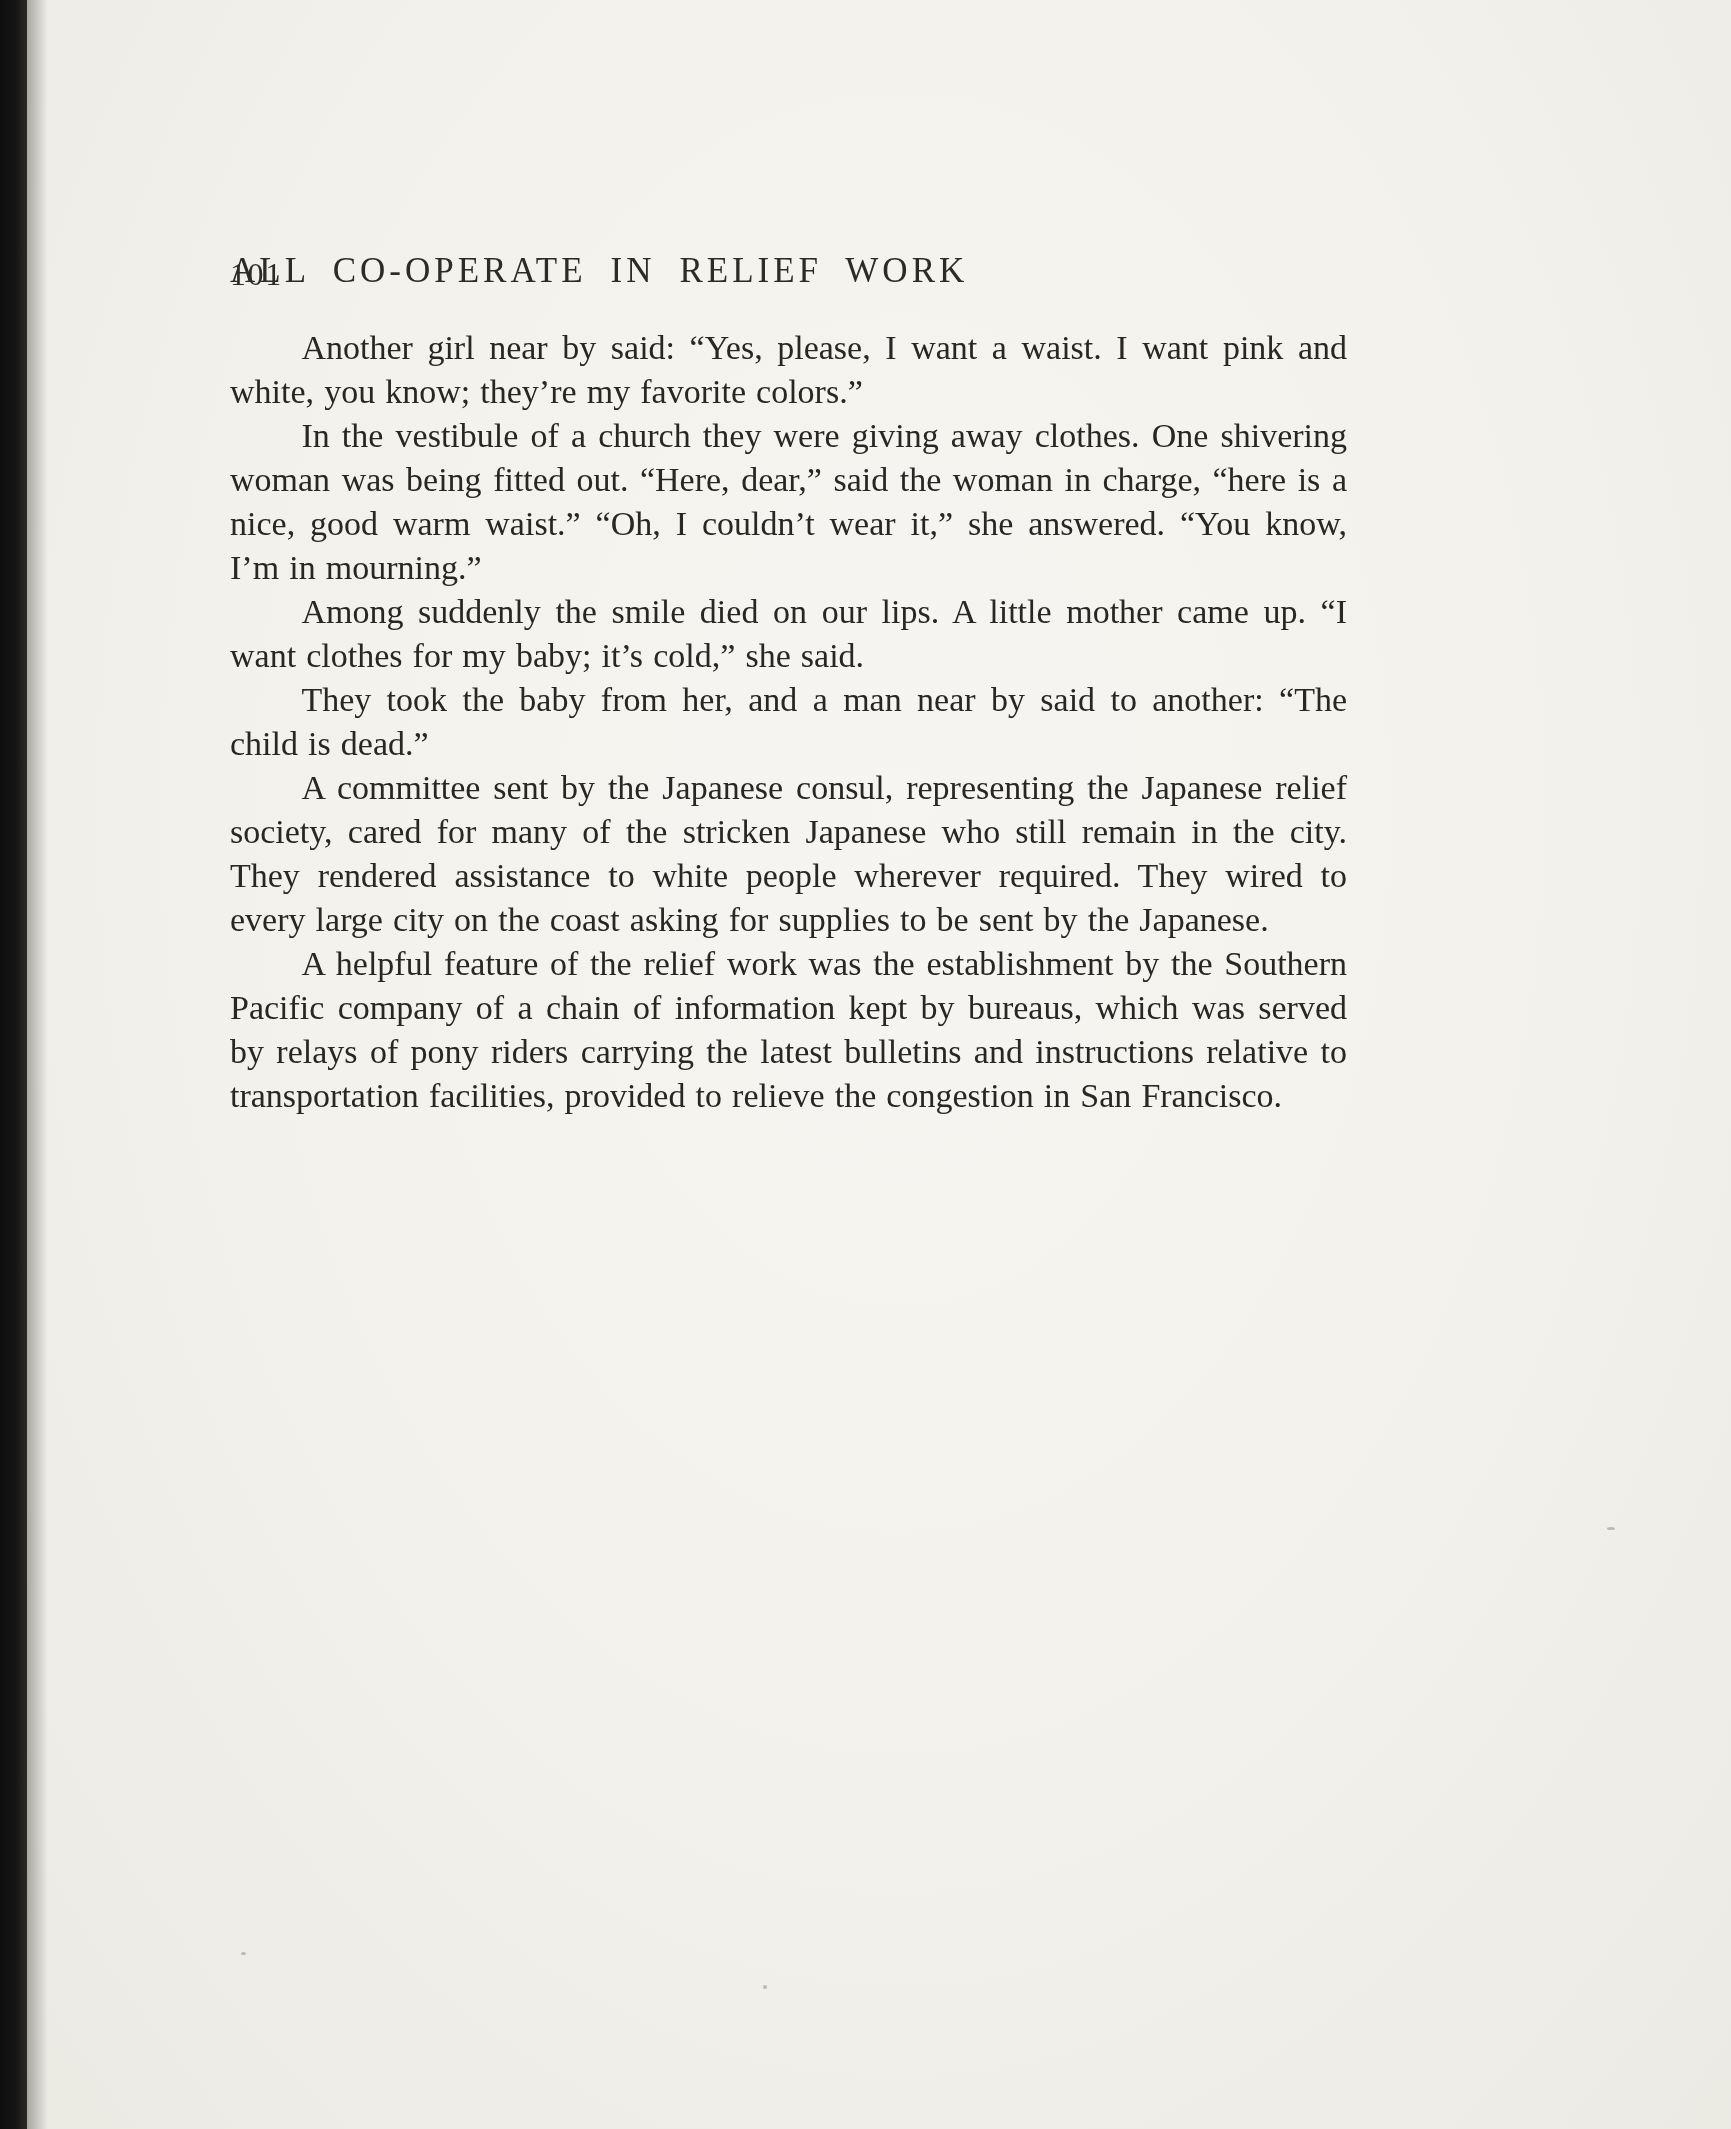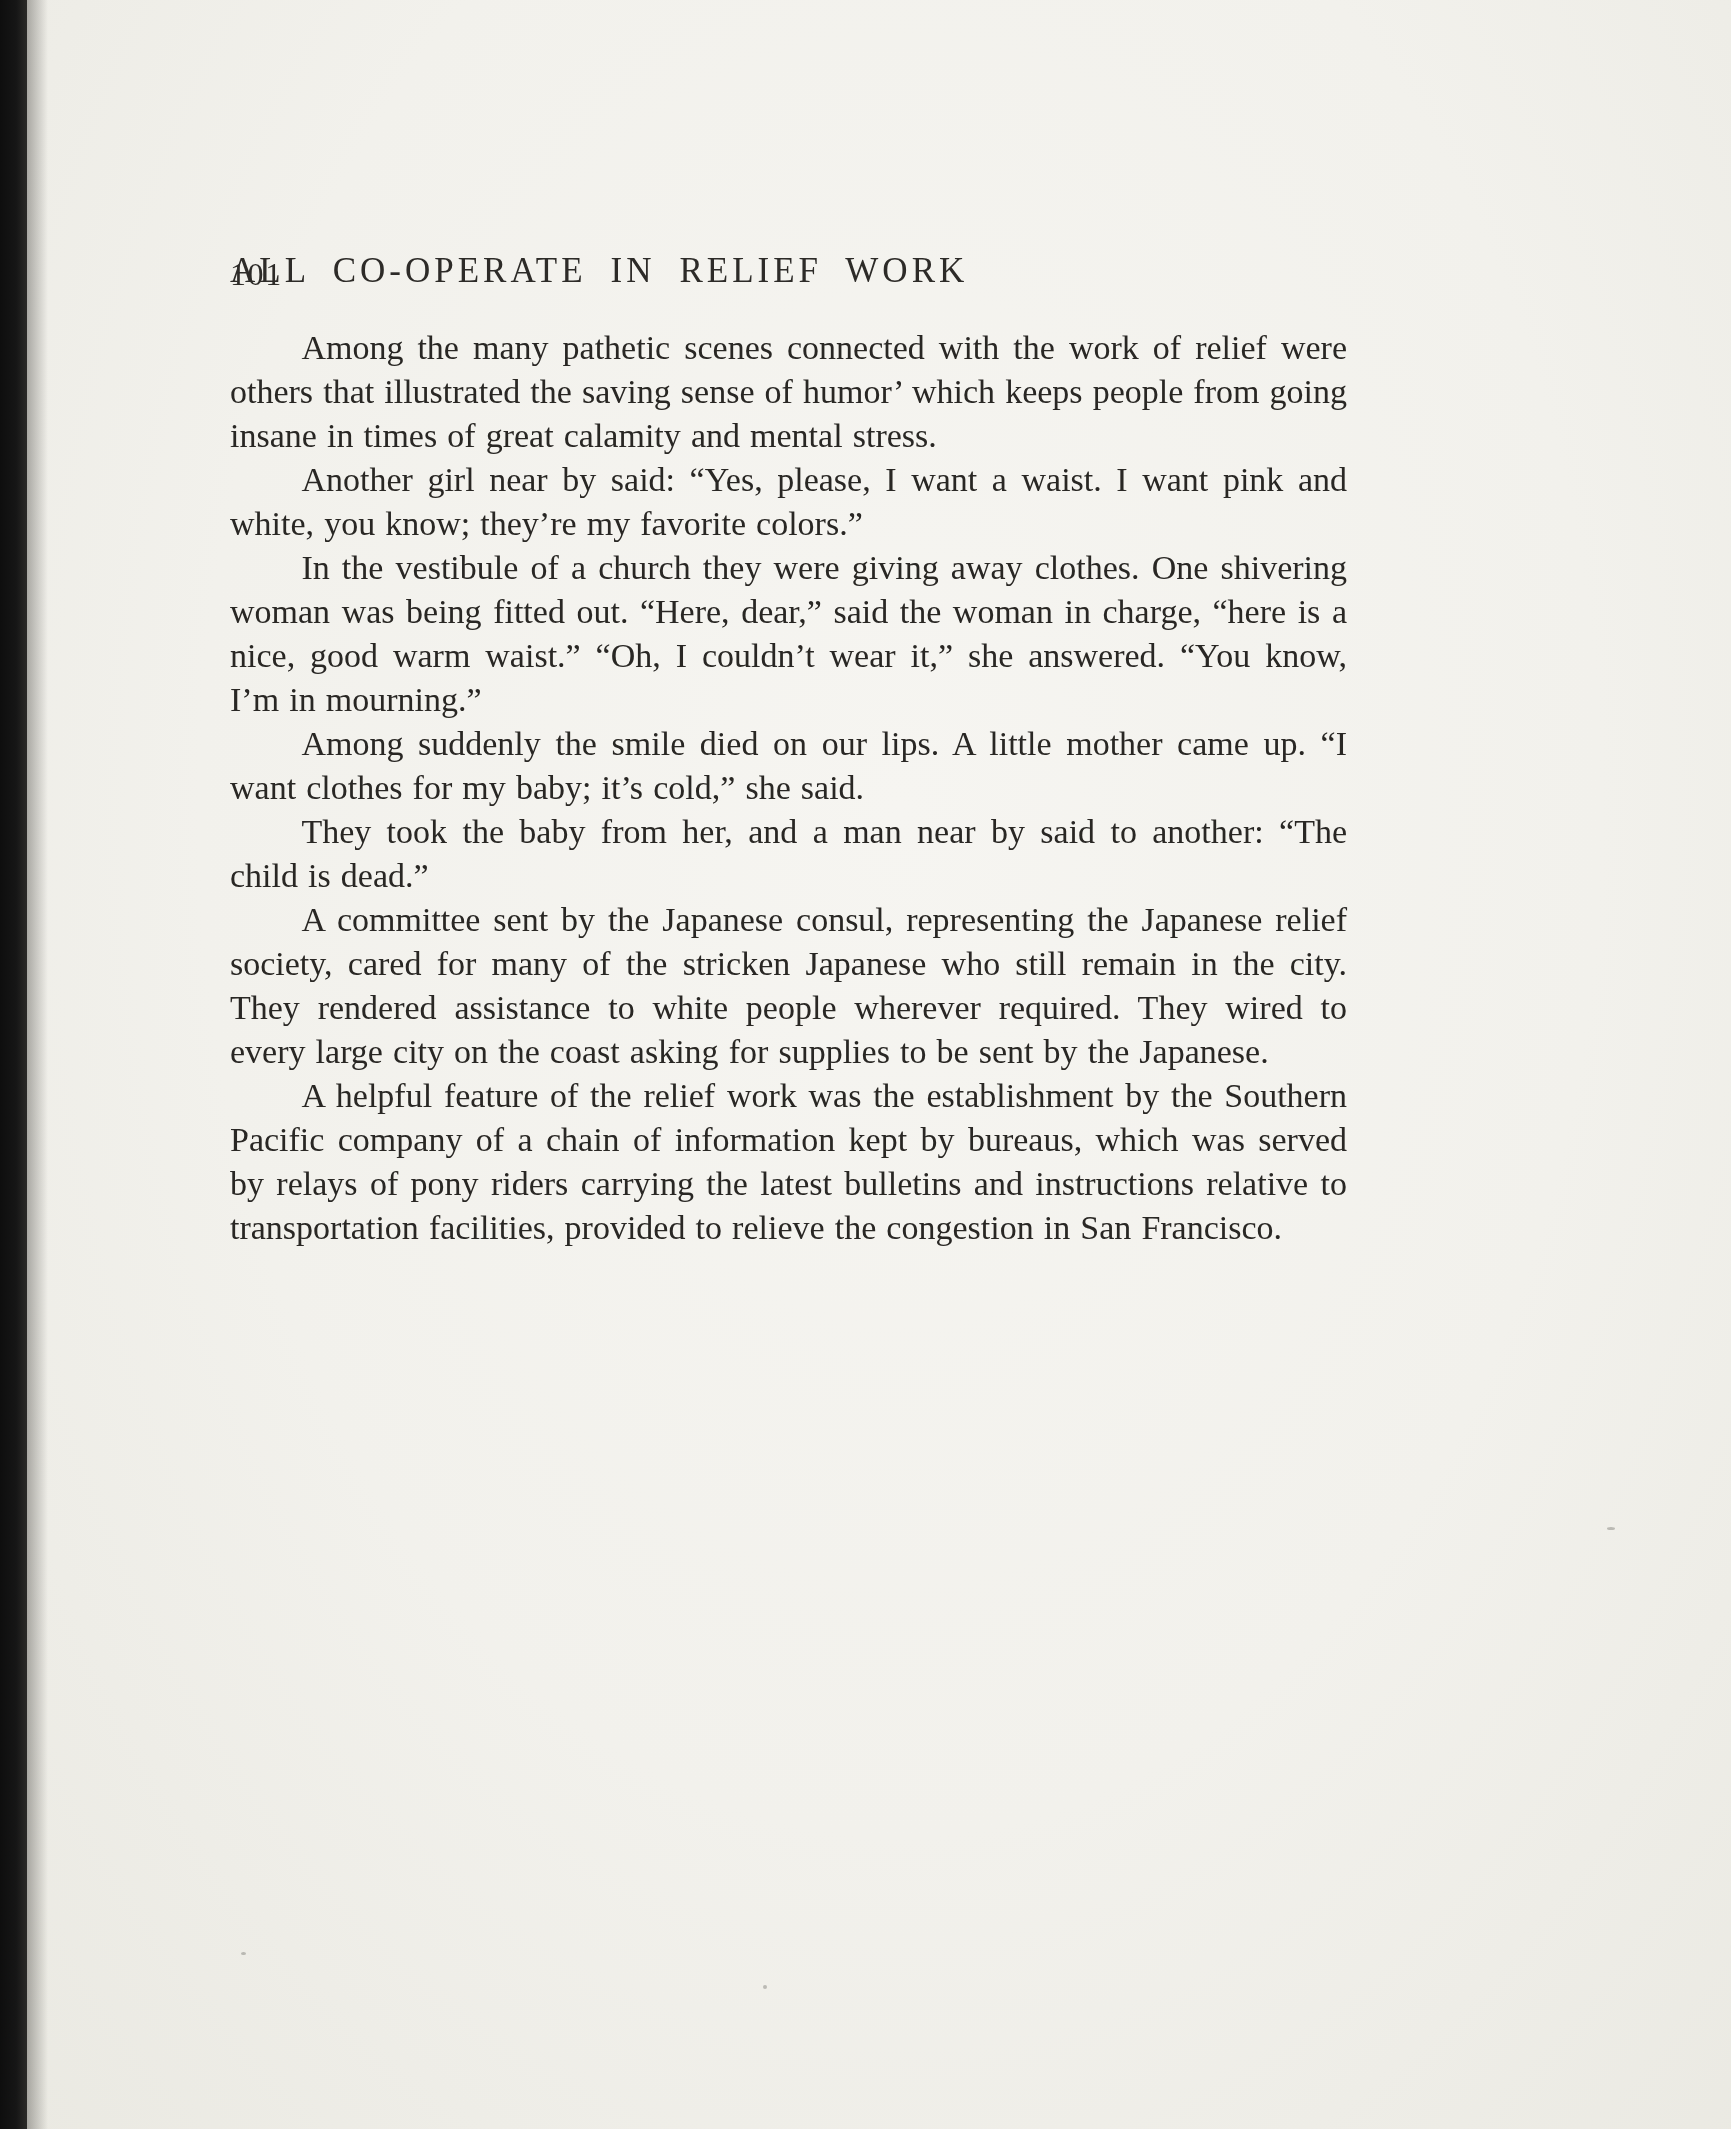--- a/index.html
+++ b/index.html
@@ -96,21 +96,20 @@
 <div class="speck s2"></div>
 <div class="speck s3"></div>
 
 <main class="page">
   <header class="page-header">
     <span class="page-number">101</span>
     <h1 class="running-title">ALL CO-OPERATE IN RELIEF WORK</h1>
   </header>
 
   <section class="page-body">
-      <p class="para">Among the many pathetic scenes connected with the work of relief were others that illustrated the saving sense of humor’ which keeps people from going insane in times of great calamity and mental stress.</p>
       <p class="para">Another girl near by said:  “Yes, please, I want a waist.  I want pink and white, you know; they’re my favorite colors.”</p>
       <p class="para">In the vestibule of a church they were giving away clothes. One shivering woman was being fitted out.  “Here, dear,” said the woman in charge, “here is a nice, good warm waist.”  “Oh, I couldn’t wear it,” she answered.  “You know, I’m in mourning.”</p>
       <p class="para">Among suddenly the smile died on our lips.  A little mother came up.  “I want clothes for my baby; it’s cold,” she said.</p>
       <p class="para">They took the baby from her, and a man near by said to another:  “The child is dead.”</p>
       <p class="para">A committee sent by the Japanese consul, representing the Japanese relief society, cared for many of the stricken Japanese who still remain in the city.  They rendered assistance to white people wherever required.  They wired to every large city on the coast asking for supplies to be sent by the Japanese.</p>
       <p class="para">A helpful feature of the relief work was the establishment by the Southern Pacific company of a chain of information kept by bureaus, which was served by relays of pony riders carrying the latest bulletins and instructions relative to transportation facilities, provided to relieve the congestion in San Francisco.</p>
     </section>
 </main>
 
 

